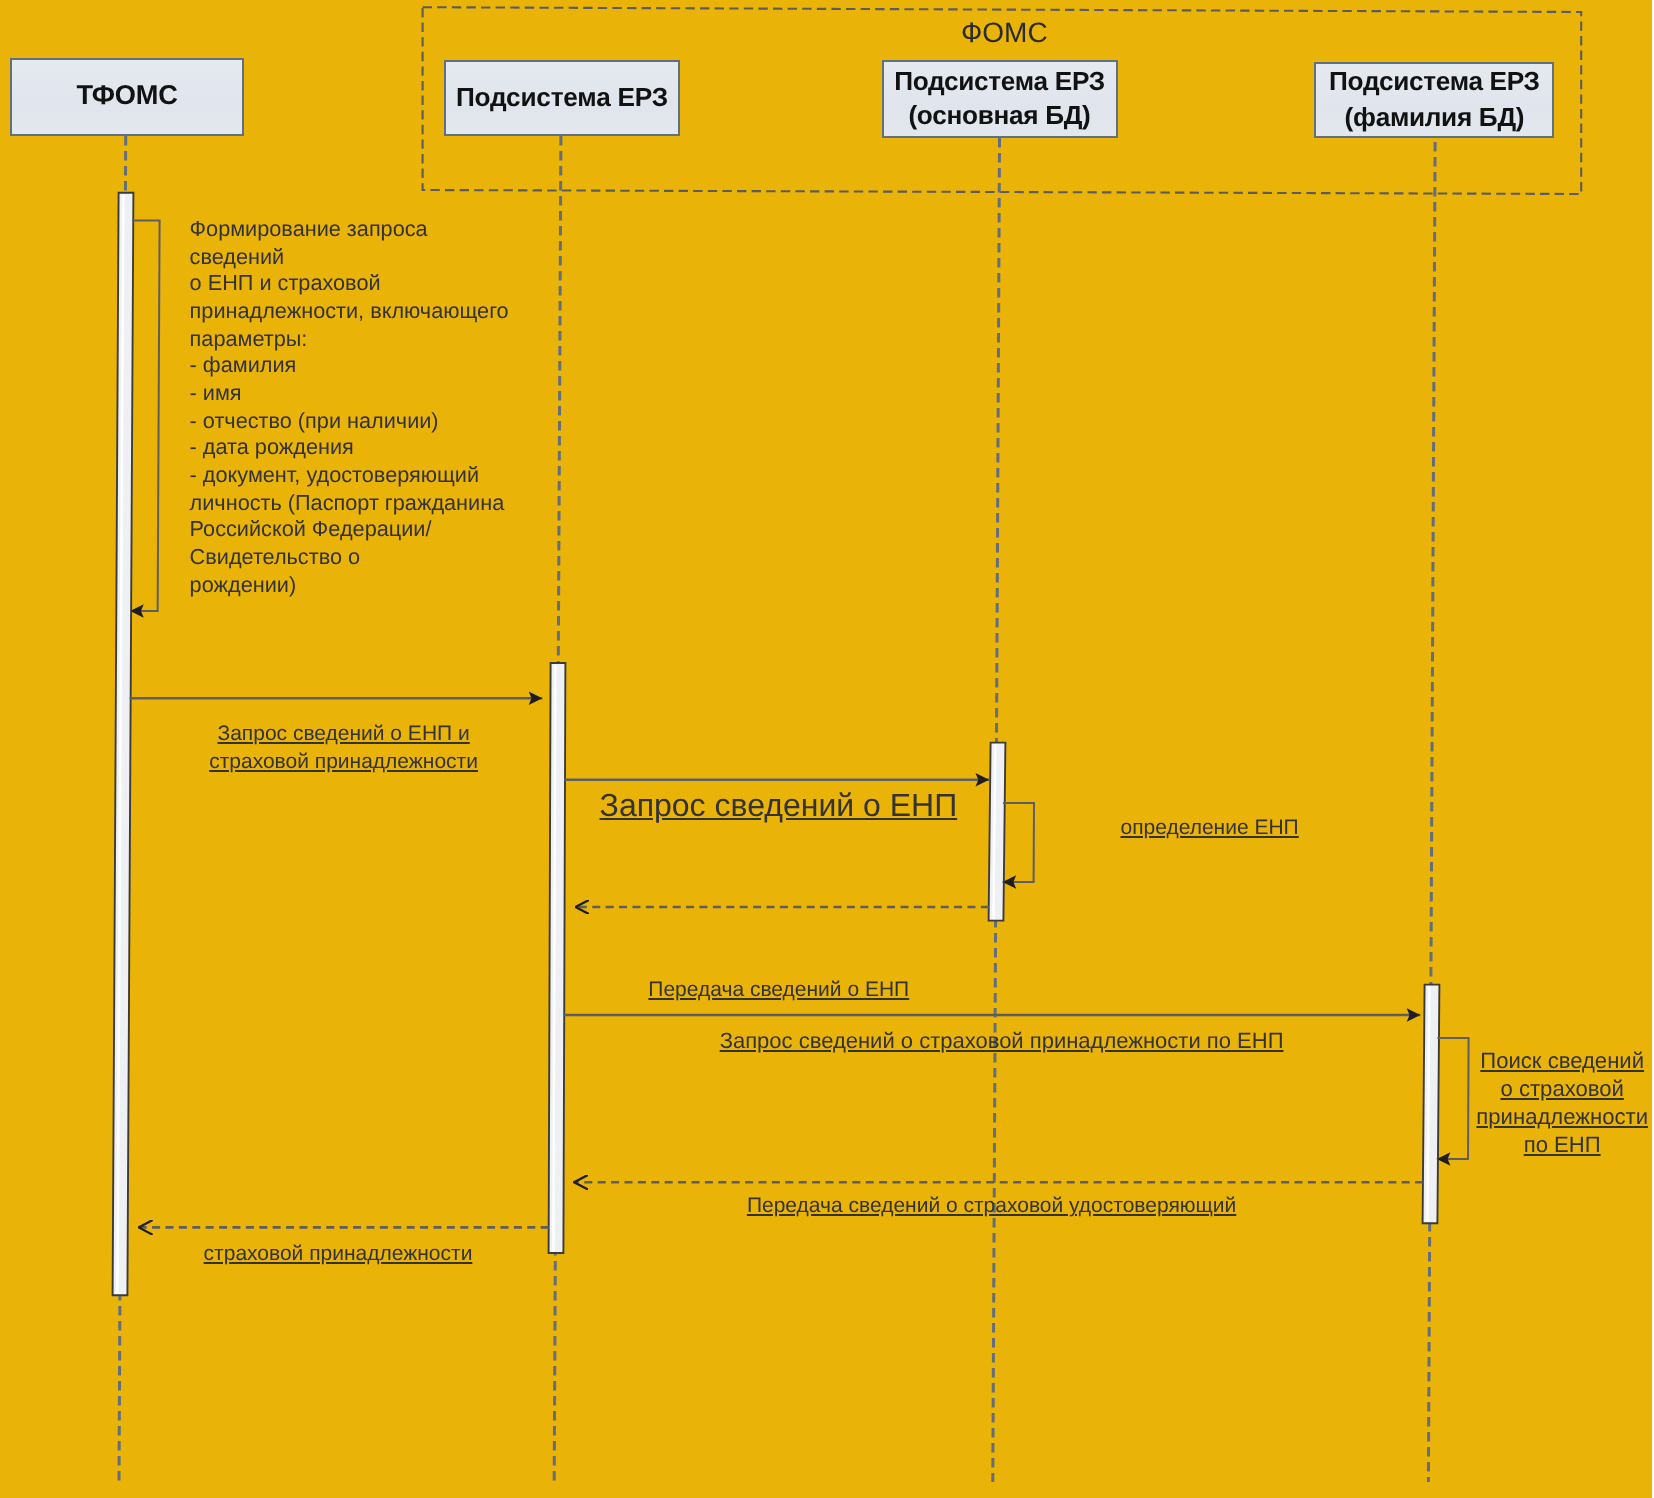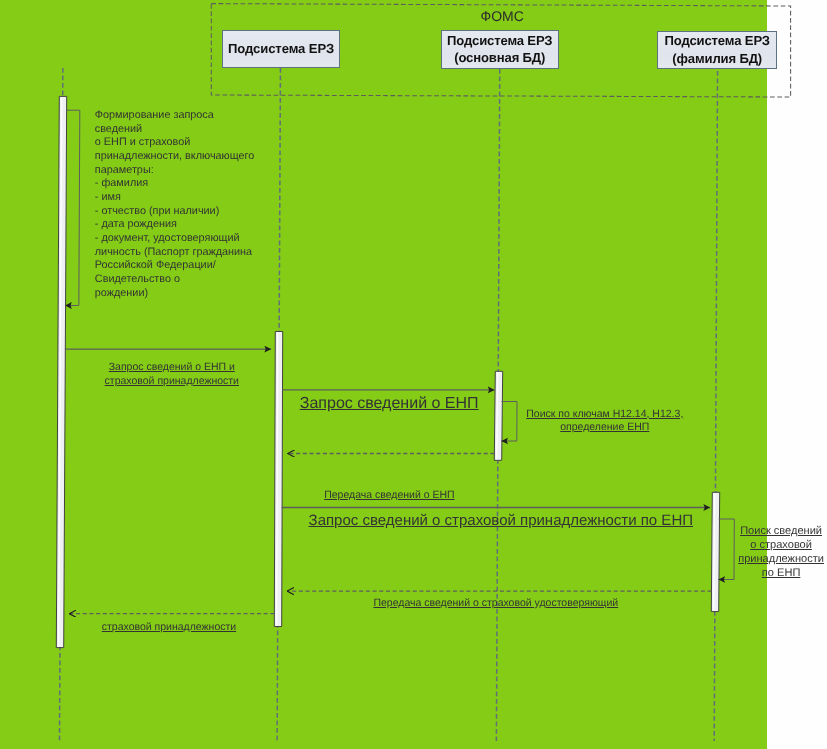--- a/index.html
+++ b/index.html
@@ -1,19 +1,19 @@
 <!DOCTYPE html>
 <html><head>
 <meta charset="utf-8">
 <title>Sequence Diagram</title>
 <style>
   html,body{margin:0;padding:0;}
   body{width:827px;height:749px;background:#fefefe;font-family:"Liberation Sans",sans-serif;overflow:hidden;
        -webkit-font-smoothing:antialiased;text-rendering:geometricPrecision;}
-  #canvas{position:relative;width:767px;height:749px;background:#84cc16;}
+  #canvas{position:relative;width:826px;height:749px;background:#eab308;}
   svg.layer{position:absolute;left:0;top:0;width:827px;height:749px;pointer-events:none;}
   .lbl{position:absolute;filter:opacity(1);font-size:10.5px;color:#333333;line-height:13.9px;white-space:pre;}
   .lbl.c{text-align:center;text-decoration:underline;}
   .box{position:absolute;filter:opacity(1);box-sizing:border-box;border:1.1px solid #5d7180;
        background:linear-gradient(180deg,#e5e9f0 0%,#e0e5ed 60%,#e3e7ee 100%);
        display:flex;align-items:center;justify-content:center;text-align:center;
        font-weight:bold;color:#121212;line-height:1.25;}
   .grouplbl{position:absolute;filter:opacity(1);font-size:14px;color:#2b2b2b;white-space:pre;}
 </style>
 </head>
@@ -49,20 +49,21 @@
       <path d="M501.49249999999995,401.5 L517,401.5 L516.8025,441 L501.29499999999996,441" fill="none" stroke="#5e5e5e" stroke-width="1" marker-end="url(#ah)"></path>
       <line x1="494.435" y1="453.5" x2="287.63499999999993" y2="453.5" stroke="#5e5e5e" stroke-width="1.3" marker-end="url(#ah-l)" stroke-dasharray="4.0 2.7"></line>
       <line x1="281.66499999999996" y1="507.5" x2="710.1650000000001" y2="507.5" stroke="#5e5e5e" stroke-width="1.3" marker-end="url(#ah)"></line>
       <path d="M718.7049999999999,519 L734.3,519 L733.9975,579.5 L718.4024999999999,579.5" fill="none" stroke="#5e5e5e" stroke-width="1" marker-end="url(#ah)"></path>
       <line x1="711.547" y1="591.1" x2="286.94699999999995" y2="591.1" stroke="#5e5e5e" stroke-width="1.3" marker-end="url(#ah-l)" stroke-dasharray="4.0 2.7"></line>
       <line x1="274.334" y1="613.7" x2="69.234" y2="613.7" stroke="#5e5e5e" stroke-width="1.3" marker-end="url(#ah-l)" stroke-dasharray="4.0 2.7"></line>
     </svg>
 
   <div class="grouplbl" id="group-label" style="left:480.5px;top:7.6px;">ФОМС</div>
 
+  <div class="box" id="box-tfoms" style="left:5px;top:29px;width:117px;height:39px;font-size:13.6px;letter-spacing:-0.1px;">ТФОМС</div>
 
   <div class="box" id="box-erz" style="left:222.4px;top:29.8px;width:117.2px;height:38.6px;font-size:13.1px;letter-spacing:-0.1px;">Подсистема ЕРЗ</div>
 
   <div class="box" id="box-erz-main" style="left:440.5px;top:29.5px;width:118.5px;height:39.5px;font-size:13.1px;letter-spacing:-0.15px;line-height:17.7px;">
     <span>
       <span>Подсистема ЕРЗ</span><br>
       <span>(основная БД)</span>
     </span>
   </div>
 
@@ -70,20 +71,20 @@
     <span>
       <span>Подсистема ЕРЗ</span><br>
       <span>(фамилия БД)</span>
     </span>
   </div>
 
   <div id="labels">
       <div class="lbl" style="left: 94.8px; top: 108.9px; font-size: 10.85px; line-height: 13.68px;"><div>Формирование запроса</div><div>сведений</div><div>о ЕНП и страховой</div><div>принадлежности, включающего</div><div>параметры:</div><div>- фамилия</div><div>- имя</div><div>- отчество (при наличии)</div><div>- дата рождения</div><div>- документ, удостоверяющий</div><div>личность (Паспорт гражданина</div><div>Российской Федерации/</div><div>Свидетельство о</div><div>рождении)</div></div>
       <div class="lbl c" style="left: 41.8px; width: 260px; top: 359.6px; font-size: 10.5px; line-height: 14.1px;"><div>Запрос сведений о ЕНП и</div><div>страховой принадлежности</div></div>
       <div class="lbl c" style="left: 259.2px; width: 260px; top: 397.3px; font-size: 16px; line-height: 14.1px;"><div>Запрос сведений о ЕНП</div></div>
-      <div class="lbl c" style="left: 474.8px; width: 260px; top: 407.5px; font-size: 10.5px; line-height: 13.8px;"><div>Поиск по ключам H12.14, H12.3,</div><div>определение ЕНП</div></div>
+      <div class="lbl c" style="left: 474.8px; width: 260px; top: 407.5px; font-size: 10.5px; line-height: 13.8px;"><div>определение ЕНП</div></div>
       <div class="lbl c" style="left: 259.4px; width: 260px; top: 462.4px; font-size: 10.5px; line-height: 14.1px; margin-top: 26px;"><div>Передача сведений о ЕНП</div></div>
-      <div class="lbl c" style="left: 300.8px; width: 400px; top: 513.5px; font-size: 15px; line-height: 14.1px;"><div>Запрос сведений о страховой принадлежности по ЕНП</div></div>
+      <div class="lbl c" style="left: 300.8px; width: 400px; top: 513.5px; font-size: 11px; line-height: 14.1px;"><div>Запрос сведений о страховой принадлежности по ЕНП</div></div>
       <div class="lbl c" style="left: 716.1px; width: 130px; top: 523.6px; font-size: 11.05px; line-height: 14.05px;"><div>Поиск сведений</div><div>о страховой</div><div>принадлежности</div><div>по ЕНП</div></div>
       <div class="lbl c" style="left: 295.8px; width: 400px; top: 596.2px; font-size: 10.5px; line-height: 14.1px;"><div>Передача сведений о страховой удостоверяющий</div></div>
       <div class="lbl c" style="left: 39px; width: 260px; top: 620px; font-size: 10.5px; line-height: 14.2px;"><div>страховой принадлежности</div></div>
     </div>
 </div>
 
 </body></html>

